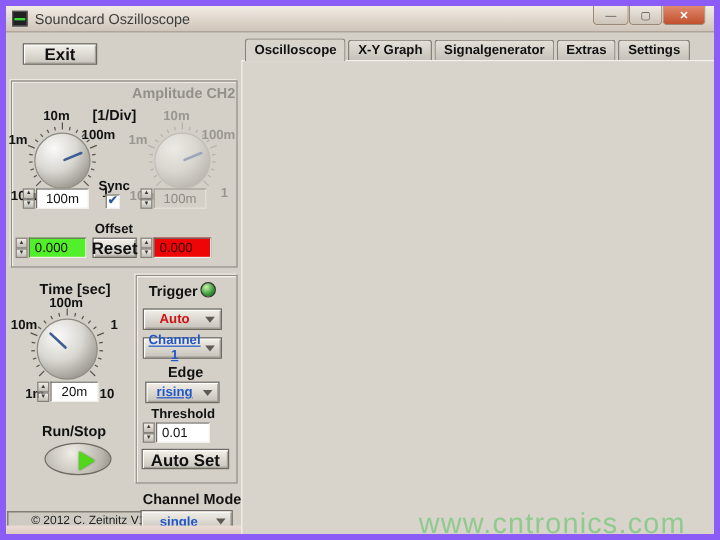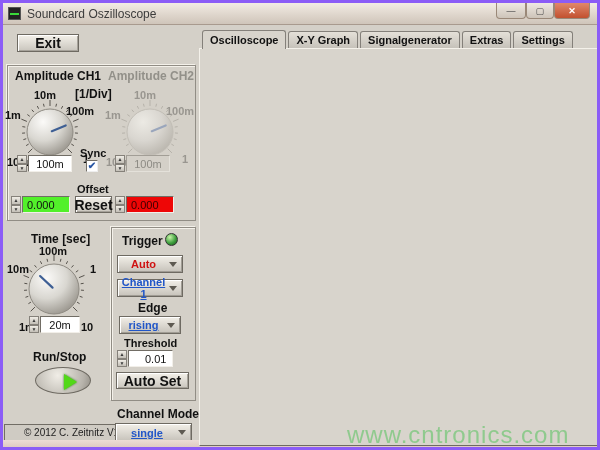--- a/index.html
+++ b/index.html
@@ -1,18 +1,18 @@
 <!DOCTYPE html>
 <html><head>
 <meta charset="utf-8">
 <style>
   * { margin:0; padding:0; box-sizing:border-box; }
   body { font-family:"Liberation Sans", sans-serif; background:#b0aca4; }
   .window{ position:relative; width:600px; height:450px; background:#d4d0c8;
-           border:3px solid #8b5cf6; overflow:hidden; }
+           border:5px solid #8b5cf6; overflow:hidden; }
 
   
   .titlebar{ position:absolute; left:0; top:0; width:100%; height:22px;
     background:linear-gradient(#f2ece4,#ddd4ca 60%,#cfc5ba); border-bottom:1px solid #a89a8e;
     display:flex; align-items:center; }
   .title-icon{ width:13px; height:13px; margin-left:5px; border:1px solid #555;
     background:#222; position:relative; }
   .title-icon::after{ content:""; position:absolute; left:1px; right:1px; top:5px; height:2px; background:#3ad83a; }
   .title-text{ font-size:12px; color:#3c3c3c; margin-left:6px; }
   .winbtns{ position:absolute; right:7px; top:0; display:flex; }
@@ -117,21 +117,20 @@
     <div class="winbtns">
       <div class="wbtn min">—</div>
       <div class="wbtn max">▢</div>
       <div class="wbtn close">✕</div>
     </div>
   </div>
 
   <div class="btn" style="left:14px;top:31px;width:62px;height:18px">Exit</div>
 
   <div class="groupbox" style="left:4px;top:62px;width:189px;height:156px"></div>
-  <div class="lbl" style="left:12px;top:66px;font-size:12px">Amplitude CH1</div>
   <div class="lbl dis" style="left:105px;top:66px;font-size:12px">Amplitude CH2</div>
   <div class="lbl" style="left:72px;top:84px;font-size:12px">[1/Div]</div>
 
   <svg class="knob-svg" style="left:12px;top:93px" width="70" height="70">
       <line x1="17.32233047033631" y1="52.67766952966369" x2="13.079689783217024" y2="56.92031021678297" stroke="#56524c" stroke-width="1"></line>
       <line x1="13.683995891147692" y1="48.06246411789872" x2="11.126075398085415" y2="49.629959812046565" stroke="#56524c" stroke-width="1"></line>
       <line x1="11.223587092621159" y1="42.72542485937368" x2="8.370417543735698" y2="43.652475842498525" stroke="#56524c" stroke-width="1"></line>
       <line x1="10.0770666566718" y1="36.96147739319612" x2="7.0863146554724175" y2="37.19685468037966" stroke="#56524c" stroke-width="1"></line>
       <line x1="10.307791485121555" y1="31.089138373994228" x2="7.344726463336144" y2="30.619834978873534" stroke="#56524c" stroke-width="1"></line>
       <line x1="11.90301168721783" y1="25.432914190872754" x2="6.35973449215011" y2="23.136813596682217" stroke="#56524c" stroke-width="1"></line>
@@ -267,21 +266,21 @@
   <div class="lbl" style="left:135px;top:298px;font-size:12px">Edge</div>
   <div class="dd blue" style="left:116px;top:313px;width:62px;height:18px">
     <span class="dd-t">rising</span>
     <span class="dd-a"></span>
   </div>
   <div class="lbl" style="left:121px;top:334px">Threshold</div>
   <div class="spin" style="left:114px;top:347px">
       <span>▲</span>
       <span>▼</span>
     </div>
-  <div class="fld" style="left:125px;top:347px;width:45px;height:17px;justify-content:flex-start;padding-left:16px">0.01</div>
+  <div class="fld" style="left:125px;top:347px;width:45px;height:17px;justify-content:flex-start;padding-left:4px">0.01</div>
   <div class="btn" style="left:113px;top:369px;width:73px;height:17px">Auto Set</div>
 
   <div class="lbl" style="left:30px;top:347px;font-size:12px">Run/Stop</div>
   <div class="runstop">
     <div class="tri"></div>
   </div>
 
   <div class="statusbar">© 2012  C. Zeitnitz V1.41</div>
   <div class="lbl" style="left:114px;top:404px;font-size:12px">Channel Mode</div>
   <div class="dd blue" style="left:112px;top:420px;width:77px;height:19px">

